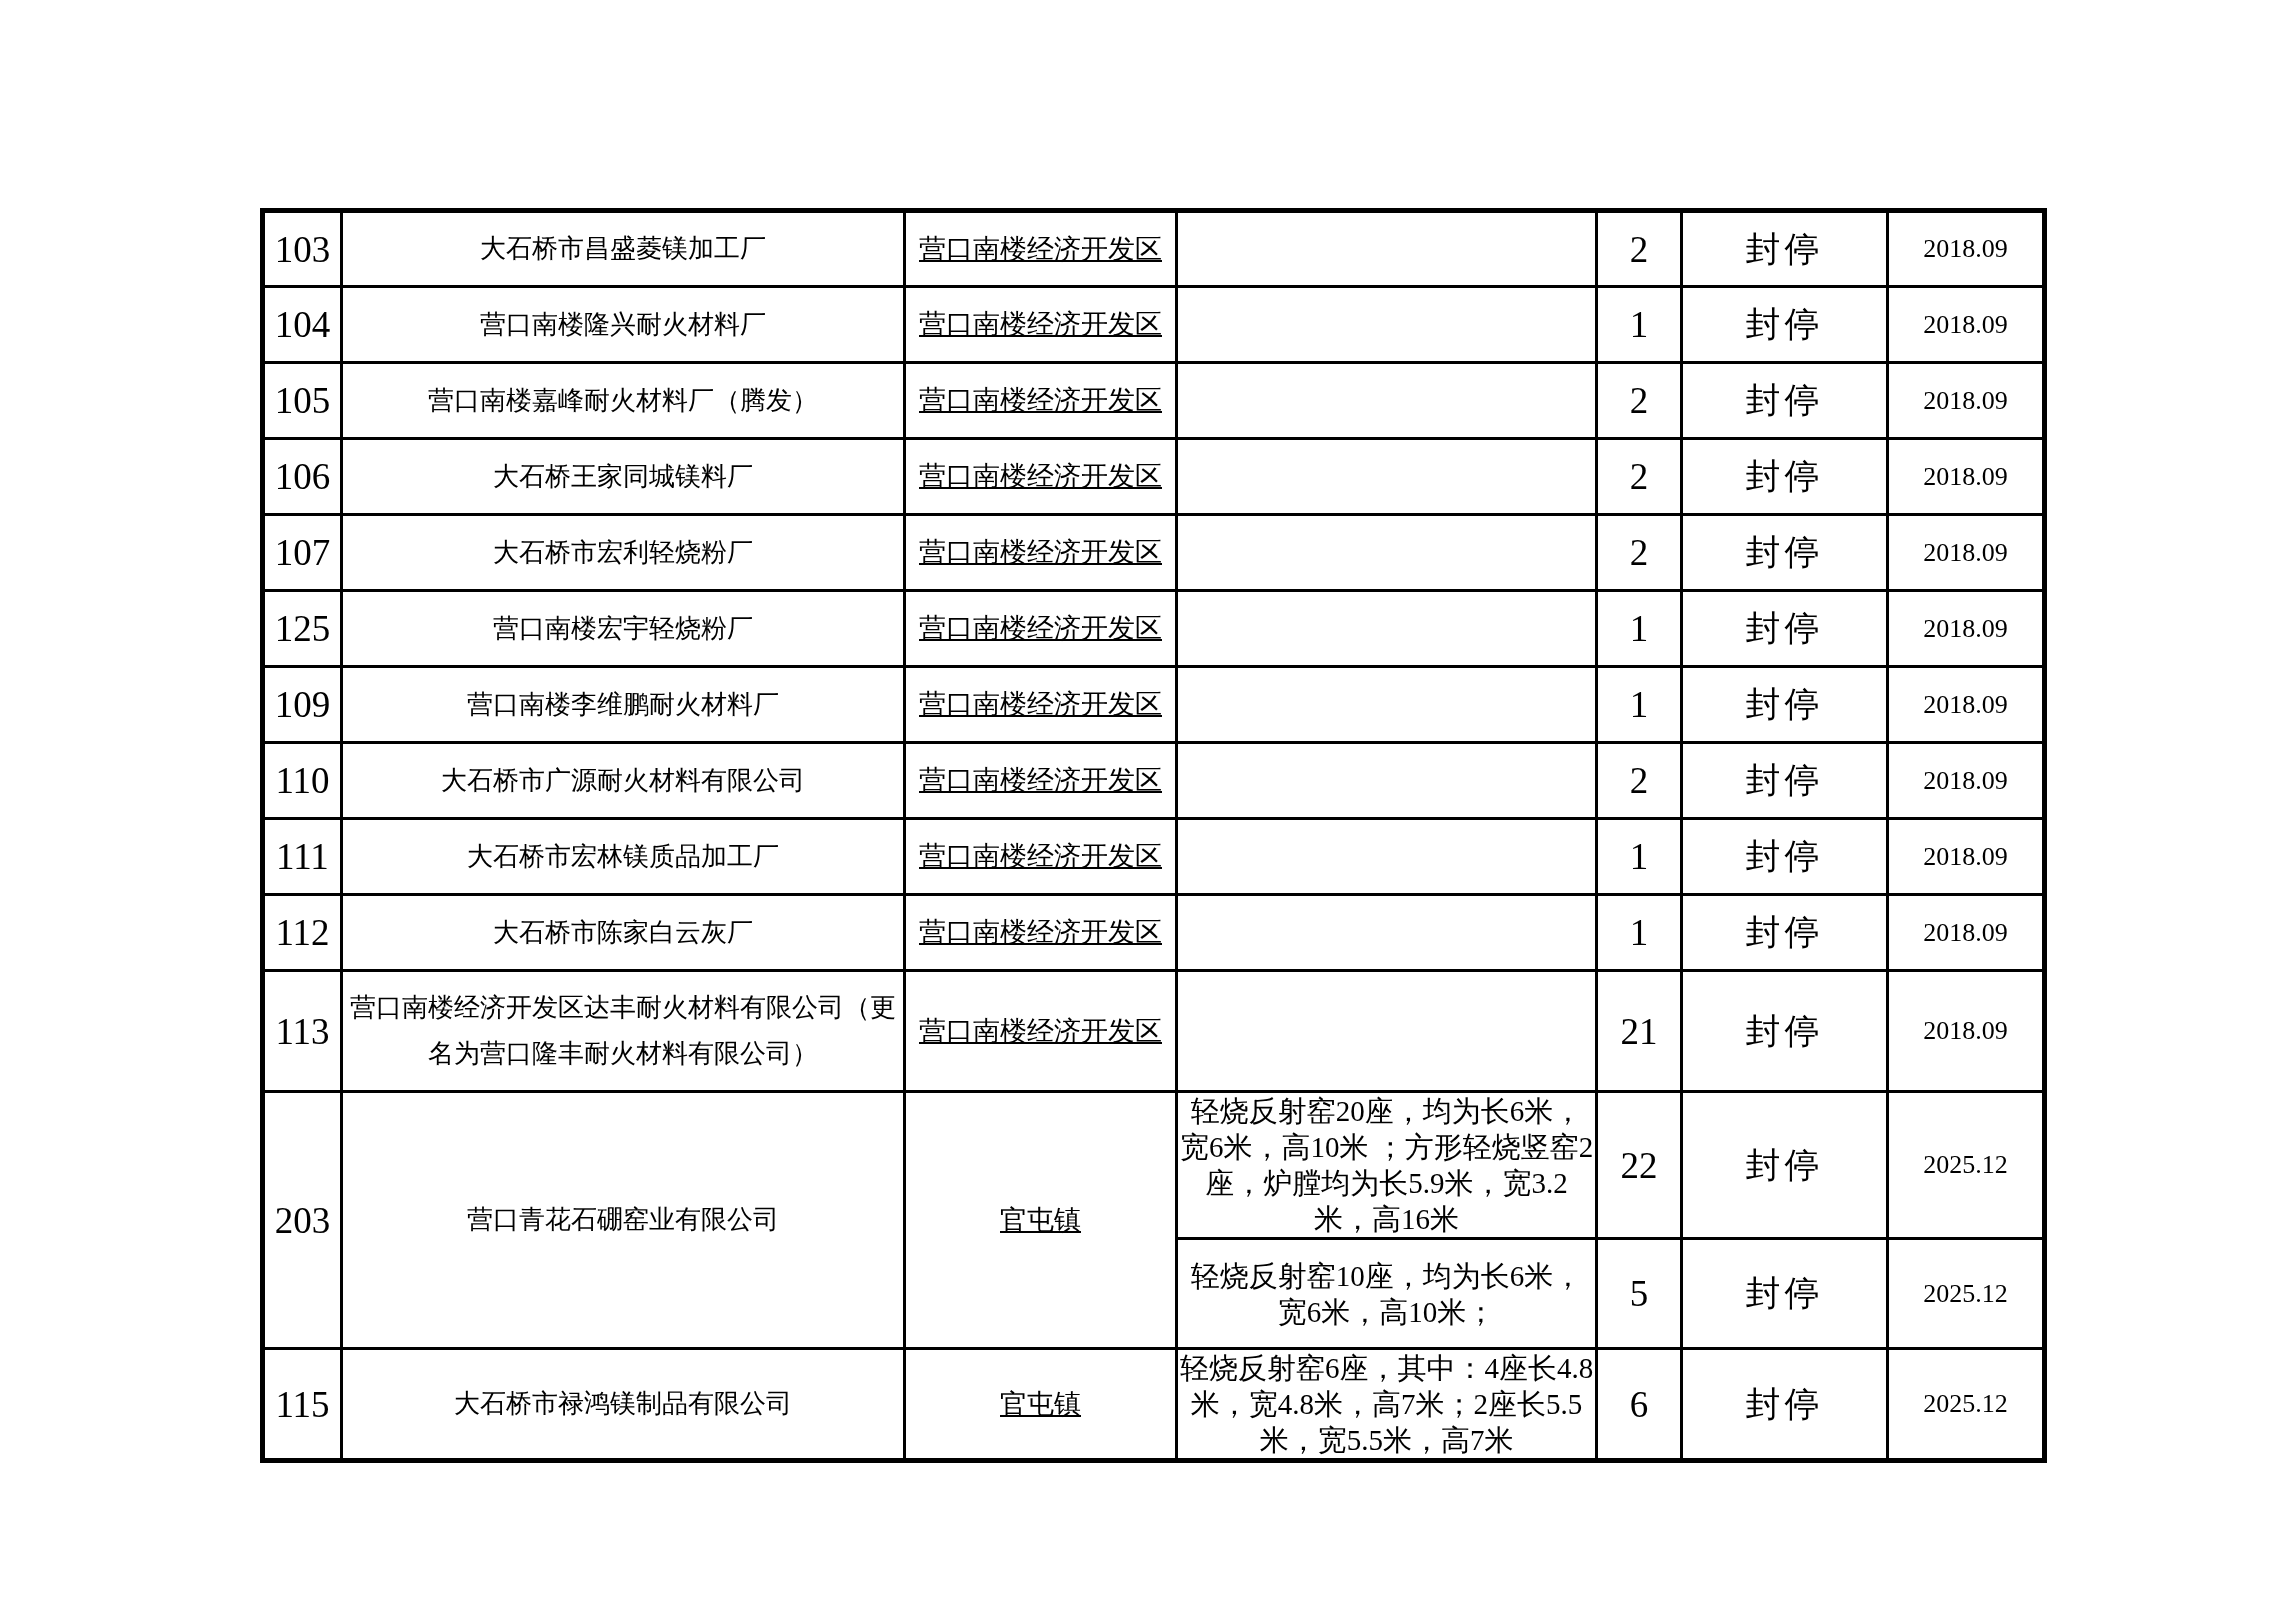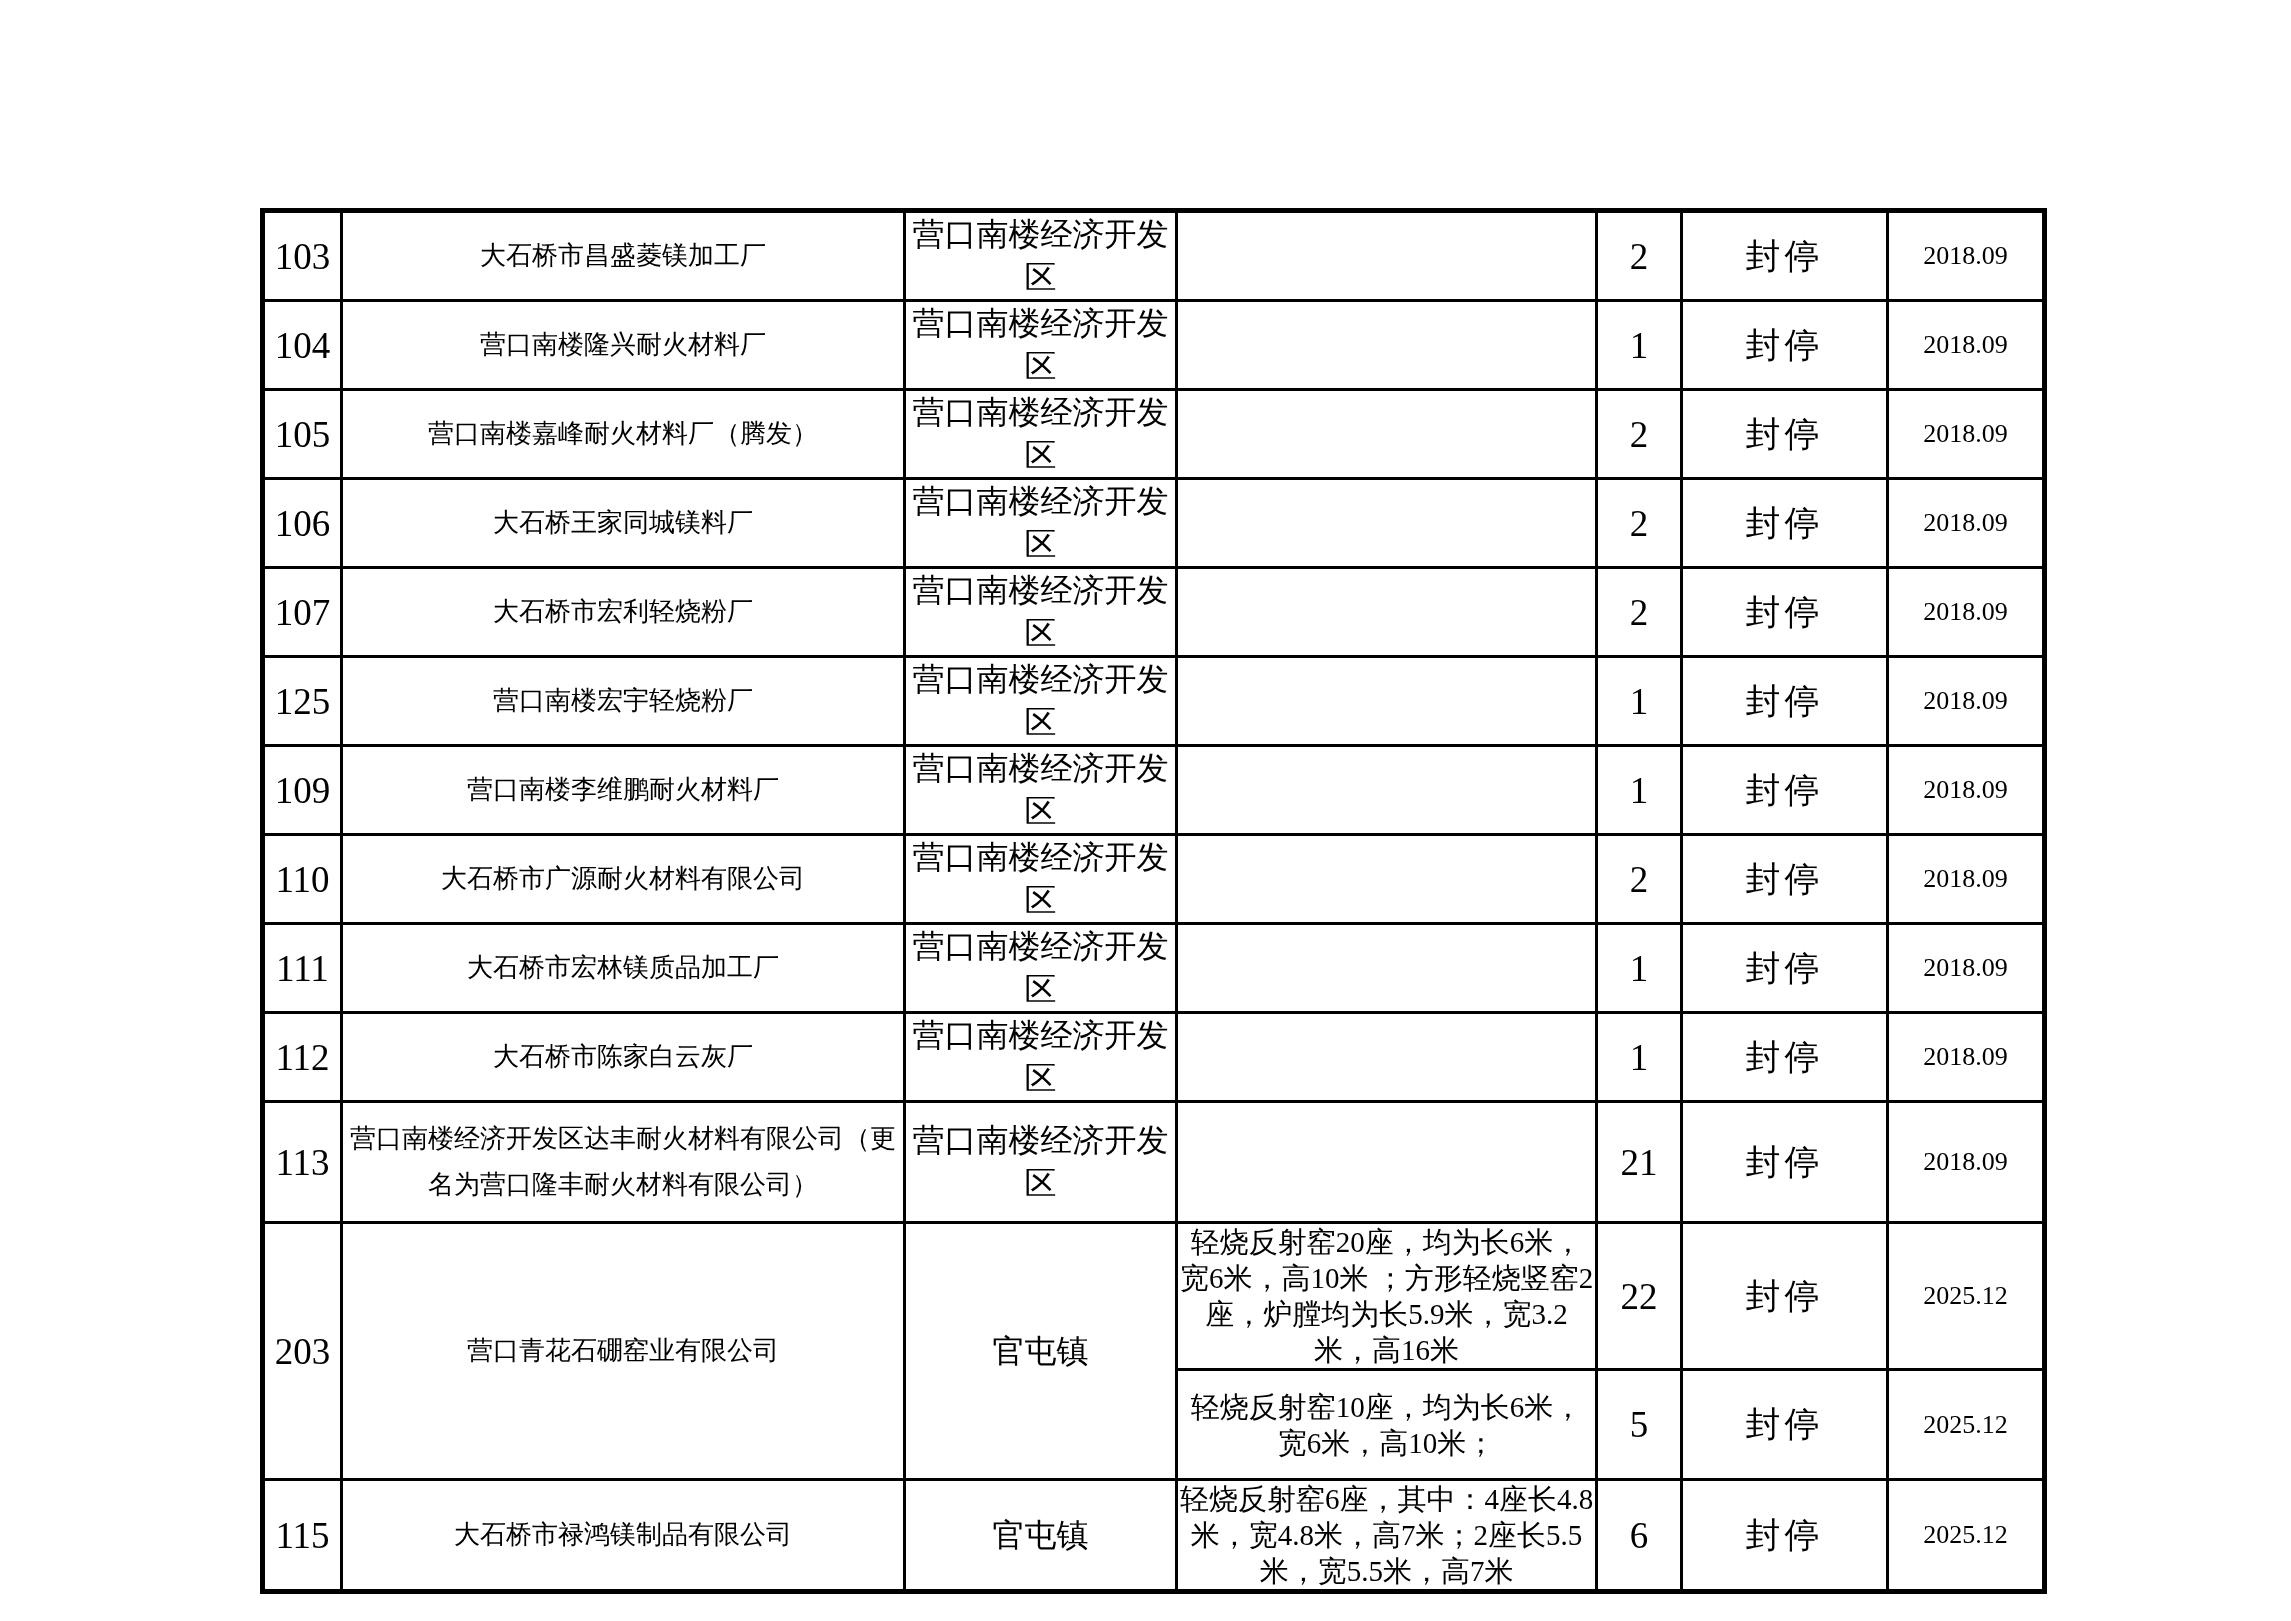--- a/index.html
+++ b/index.html
@@ -45,23 +45,24 @@
 
   td.c-no {
     font-size: 37px;
   }
   td.c-name {
     font-size: 26px;
     line-height: 46px;
     padding: 0 3.9px;
   }
   td.c-loc {
-    font-size: 32px;
+    font-size: 27px;
     line-height: 43px;
     padding: 0 2px;
+    text-decoration: underline;
   }
   td.c-desc {
     font-size: 29px;
     line-height: 36px;
     text-align: left;
     padding: 2.9px 5.9px 2.9px 4.9px;
   }
   td.c-count {
     font-size: 37px;
   }

